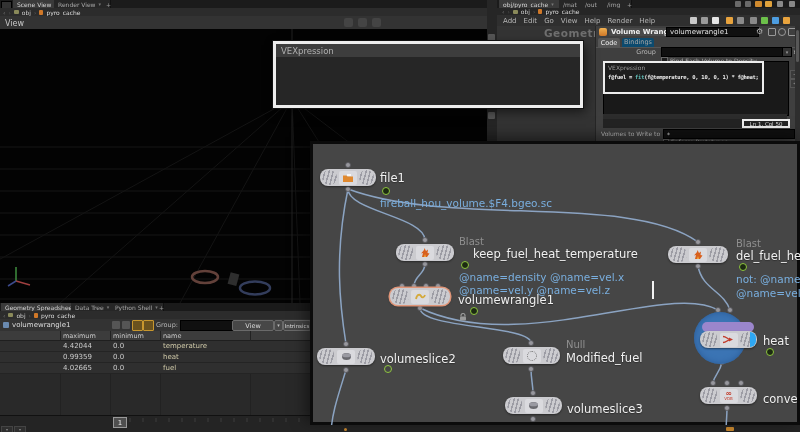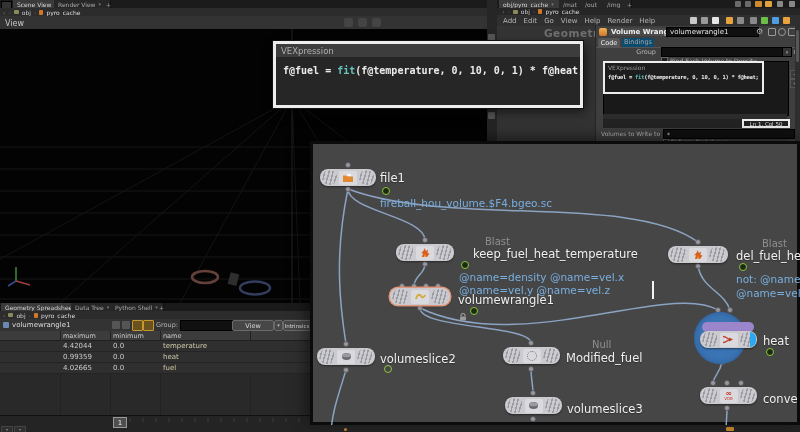--- a/index.html
+++ b/index.html
@@ -22,21 +22,21 @@
   
   .node{position:absolute;height:17px;border-radius:8px;background:#cbcbcf;display:flex;
     box-shadow:0 1px 2px rgba(0,0,0,.45);}
   .node .n-stripe{flex:1;border-radius:8px;margin:1px 2px;
     background:repeating-linear-gradient(105deg,rgba(0,0,0,0) 0 2.5px,#9c9ca4 2.5px 4px);}
   .node .n-ico{width:18px;display:flex;flex-direction:column;align-items:center;justify-content:center;
     background:#dadade;border-radius:2px;margin:1.5px 0;line-height:1;}
   .node.sel{box-shadow:0 0 0 1.5px #e09578,0 1px 3px rgba(0,0,0,.5);}
   .nname{position:absolute;font-size:11.5px;color:#f0f0f0;white-space:nowrap;
     text-shadow:0 1px 1px rgba(0,0,0,.35);}
-  .ntype{position:absolute;font-size:10px;color:#8f8f8f;white-space:nowrap;margin-left:26px;}
+  .ntype{position:absolute;font-size:10px;color:#8f8f8f;white-space:nowrap;}
   .nnote{position:absolute;font-size:10.5px;color:#79aede;white-space:nowrap;}
   .badge{position:absolute;width:6px;height:6px;border-radius:50%;background:#1c2a12;
     border:1.5px solid #8fc63f;}
   .wm{font-weight:bold;letter-spacing:.5px;color:#707070;}
   .hibox{border:2px solid #ededed;}
   .mono{font-family:"DejaVu Sans Mono",monospace;}
 </style>
 </head>
 <body>
 
@@ -223,23 +223,20 @@
 
       <div class="abs" style="left:199px;top:0;width:5px;height:115px;background:#2e2e2e;">
         <div class="abs" style="left:1px;top:4px;width:3px;height:32px;background:#575757;border-radius:2px;"></div>
       </div>
     </div>
   </div>
 
   <div class="abs" style="left:273px;top:41px;width:310px;height:67px;background:#262626;border:3px solid #ededed;box-sizing:border-box;box-shadow:0 0 0 1px #111,3px 4px 10px rgba(0,0,0,.55);z-index:20;">
     <div style="height:13px;background:#3d3d3d;display:flex;align-items:center;padding-left:5px;">
       <span style="font-size:8.5px;color:#b0b0b0;">VEXpression</span>
-    </div>
-    <div class="mono" style="padding:8px 0 0 7px;font-size:10px;font-weight:bold;white-space:nowrap;color:#ececec;">
-      <span>f@fuel = </span><span style="color:#66c2bc;">fit</span><span>(f@temperature, 0, 10, 0, 1) * f@heat;</span>
     </div>
   </div>
 
   <div class="abs" style="left:0;top:303px;width:310px;height:112px;background:#2b2b2b;">
     <div class="row" style="left:0;top:0;width:310px;height:8px;background:#1a1a1a;">
       <div class="tab on abs" style="left:1px;top:0;width:68px;">
         <span>Geometry Spreadsheet</span>
         <span class="caret">▾</span>
       </div>
       <div class="tab abs" style="left:71px;top:0;width:38px;">

